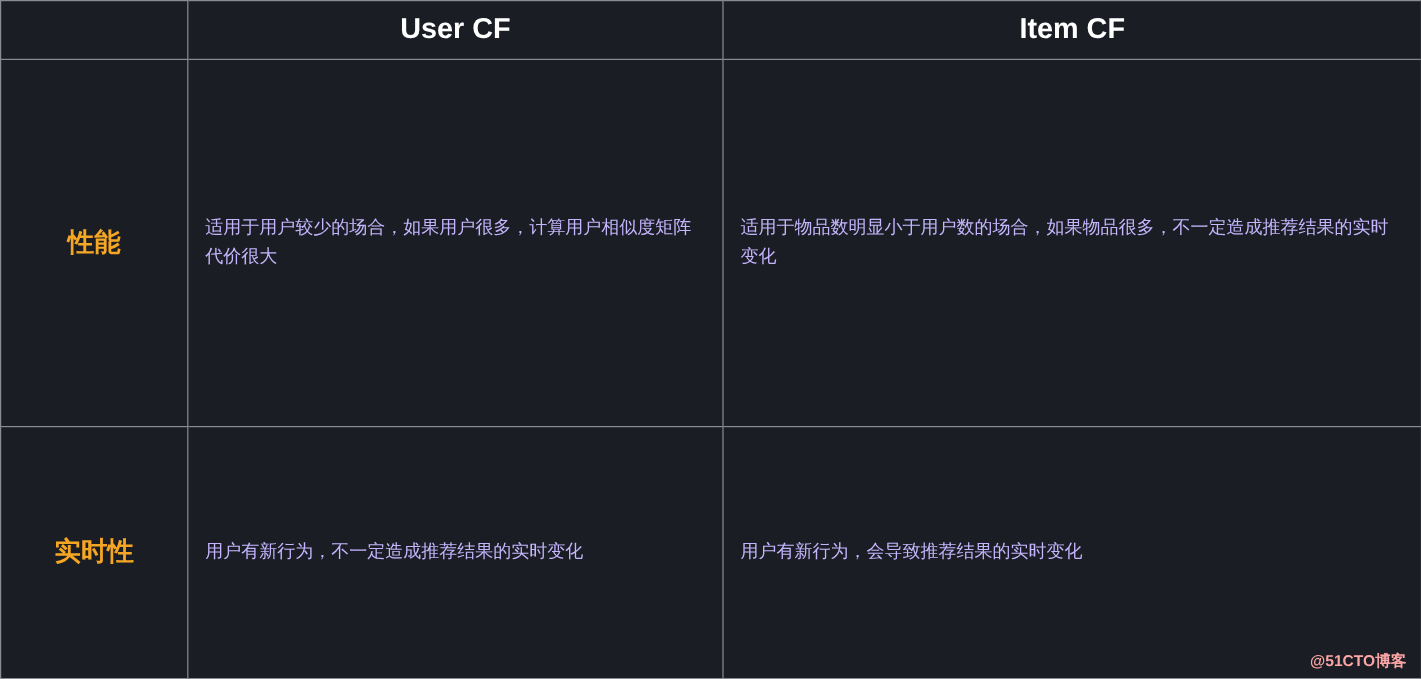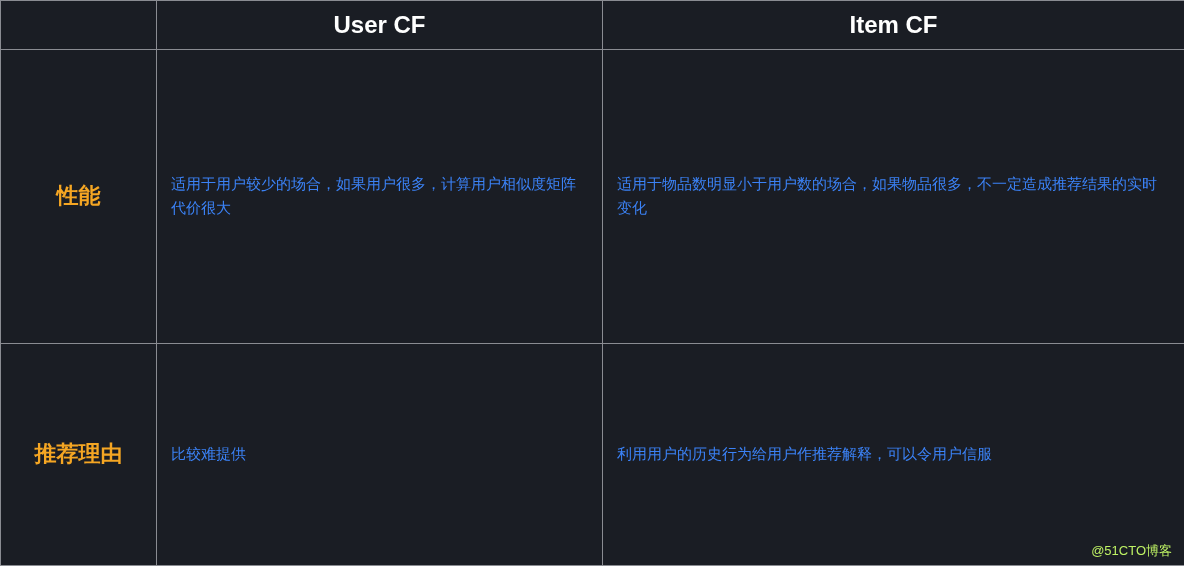--- a/index.html
+++ b/index.html
@@ -34,40 +34,41 @@
       color: #ffffff;
       padding: 10px 16px;
     }
     .row-label {
       color: #f5a623;
       font-size: 22px;
       font-weight: bold;
       text-align: center;
     }
     .cell-content {
-      color: #3b82f6;
+      color: #c4b5fd;
       font-size: 15px;
       line-height: 1.6;
       padding: 10px 14px;
     }
     .col-label {
       width: 156px;
     }
     .col-user {
       width: 446px;
     }
     .col-item {
       width: 582px;
     }
     .watermark {
       position: absolute;
       bottom: 6px;
       right: 12px;
-      color: #bef264;
+      color: #fca5a5;
       font-size: 13px;
+      font-weight: bold;
     }
     tr.header-row {
       height: 44px;
     }
     tr.r1 { height: 90px; }
     tr.r2 { height: 62px; }
     tr.r3 { height: 62px; }
     tr.r4 { height: 96px; }
     tr.r5 { height: 110px; }
     tr.r6 { height: 68px; }
@@ -87,21 +88,21 @@
       <th>User CF</th>
       <th>Item CF</th>
     </tr>
   </thead>
   <tbody>
     <tr class="r1">
       <td class="row-label">性能</td>
       <td class="cell-content">适用于用户较少的场合，如果用户很多，计算用户相似度矩阵代价很大</td>
       <td class="cell-content">适用于物品数明显小于用户数的场合，如果物品很多，不一定造成推荐结果的实时变化</td>
     </tr>
-    <tr class="r6">
-      <td class="row-label">推荐理由</td>
-      <td class="cell-content">比较难提供</td>
-      <td class="cell-content">利用用户的历史行为给用户作推荐解释，可以令用户信服</td>
+    <tr class="r3">
+      <td class="row-label">实时性</td>
+      <td class="cell-content">用户有新行为，不一定造成推荐结果的实时变化</td>
+      <td class="cell-content">用户有新行为，会导致推荐结果的实时变化</td>
     </tr>
   </tbody>
 </table>
 
 <div class="watermark">@51CTO博客</div>
 
 </body></html>

